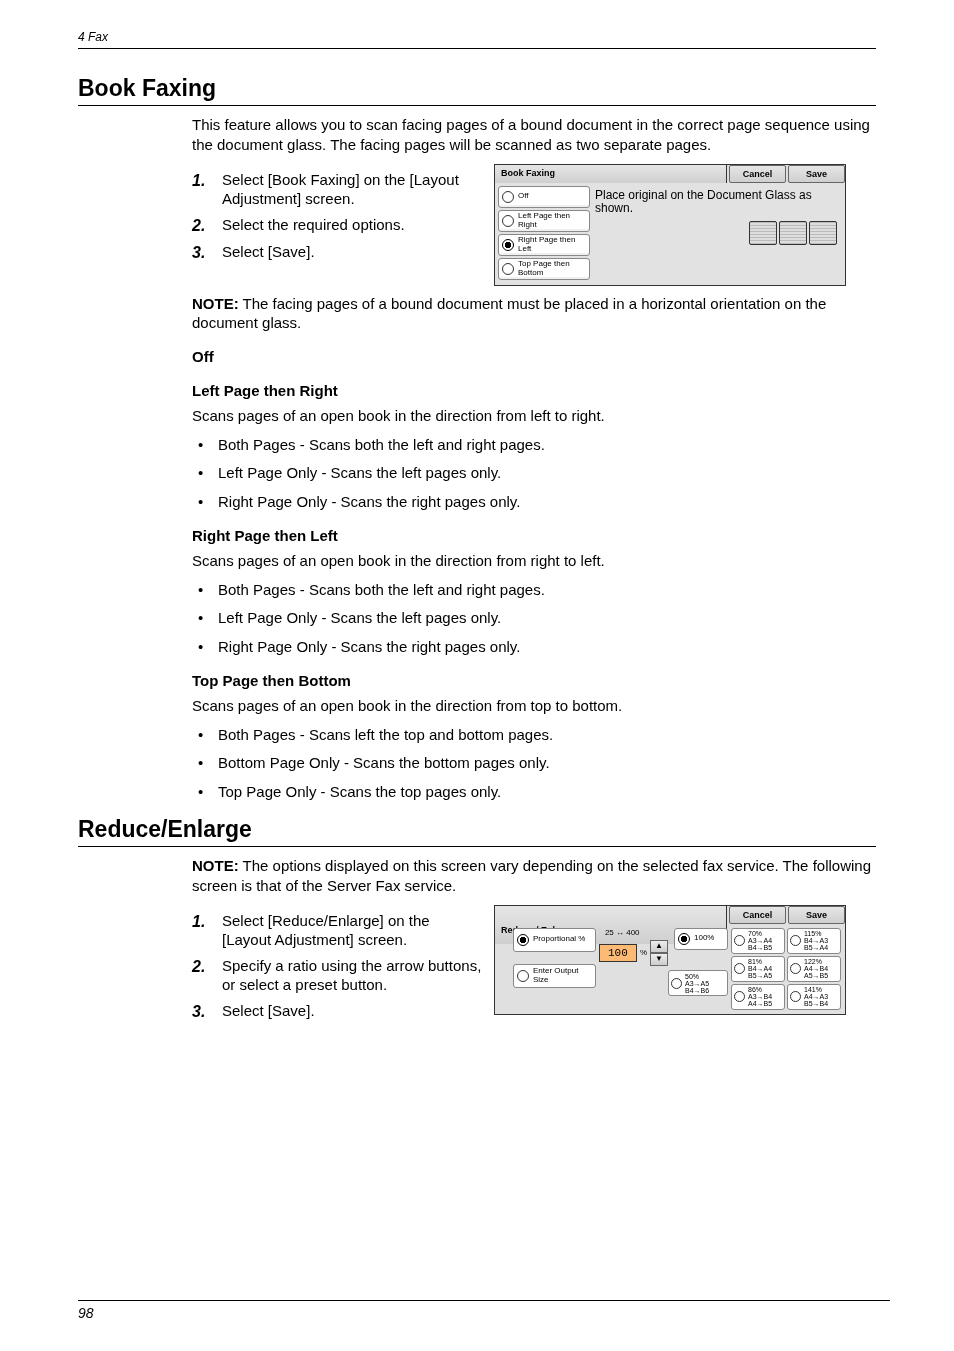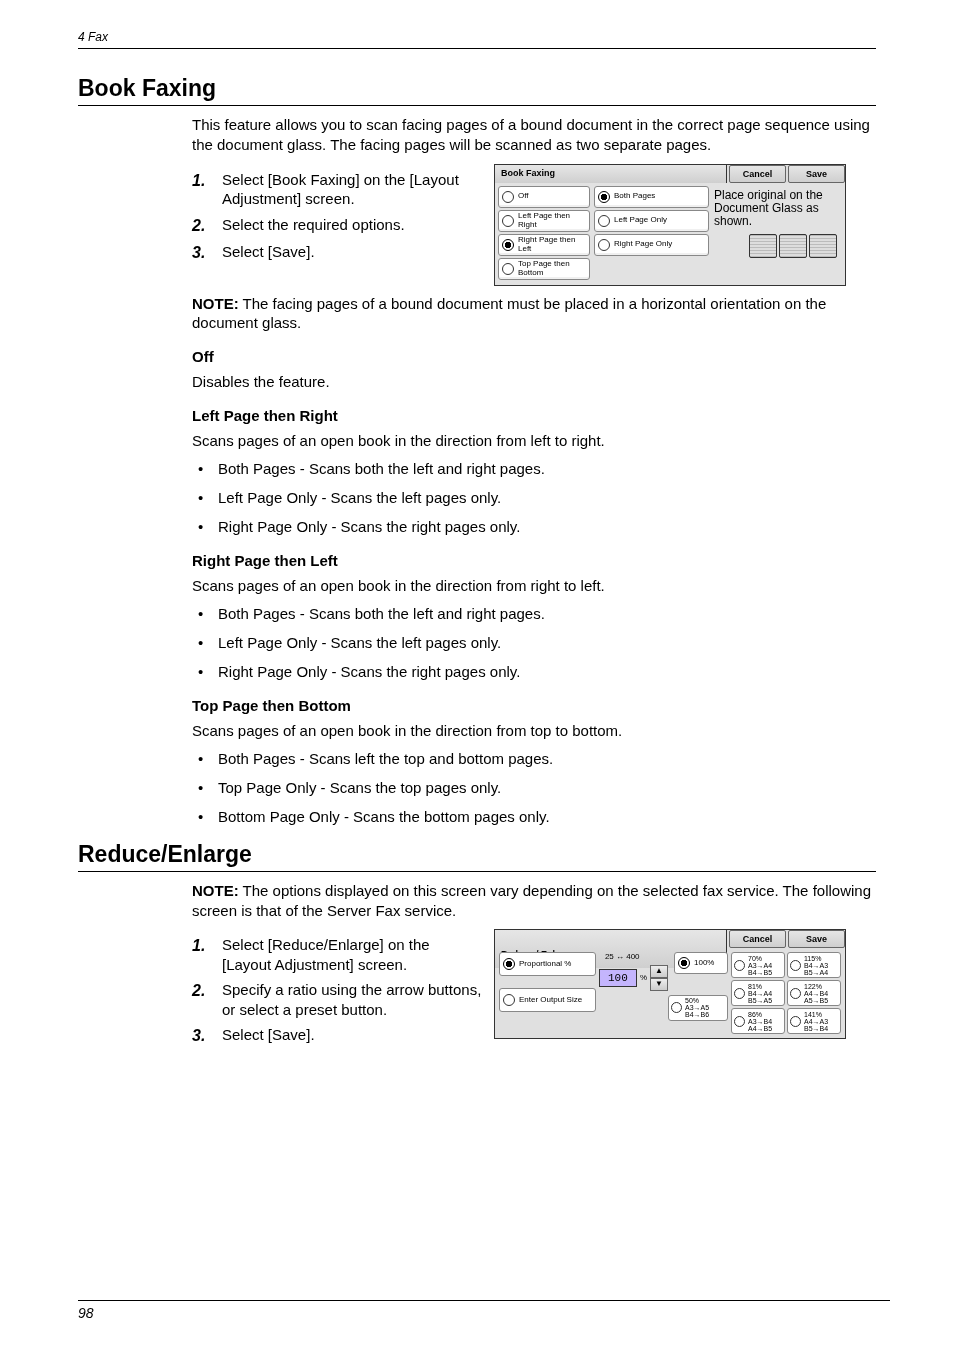--- a/index.html
+++ b/index.html
@@ -197,20 +197,21 @@
     background: linear-gradient(#e6e6e6, #cfcfcf);
     font-weight: bold;
     font-size: 9px;
     padding: 19px 6px;
     border-right: 1px solid #333;
   }
   .re-body {
     display: flex;
     padding: 4px;
     gap: 3px;
+    margin-left: 14px;
   }
   .re-left {
     width: 100px;
     display: flex;
     flex-direction: column;
     gap: 12px;
   }
   .re-opt {
     display: flex;
     align-items: center;
@@ -230,21 +231,21 @@
     padding-left: 6px;
   }
   .re-spin {
     display: flex;
     align-items: center;
     gap: 3px;
   }
   .re-spin-val {
     width: 36px; height: 16px;
     border: 1px solid #333;
-    background: #c4b5fd;
+    background: #fdba74;
     font-family: "Courier New", monospace;
     font-size: 11px;
     text-align: center;
     line-height: 16px;
   }
   .re-spin-btns {
     display: flex;
     flex-direction: column;
   }
   .re-arrow {
@@ -354,53 +355,38 @@
                 </div>
               <div class="bf-opt">
                   <span class="bf-radio filled"></span>
                   <span class="bf-opt-lbl">Right Page then Left</span>
                 </div>
               <div class="bf-opt">
                   <span class="bf-radio"></span>
                   <span class="bf-opt-lbl">Top Page then Bottom</span>
                 </div>
             </div>
-            <div class="bf-col2">
-              <div class="bf-opt">
-                  <span class="bf-radio filled"></span>
-                  <span class="bf-opt-lbl">Both Pages</span>
-                </div>
-              <div class="bf-opt">
-                  <span class="bf-radio"></span>
-                  <span class="bf-opt-lbl">Left Page Only</span>
-                </div>
-              <div class="bf-opt">
-                  <span class="bf-radio"></span>
-                  <span class="bf-opt-lbl">Right Page Only</span>
-                </div>
-            </div>
             <div class="bf-col3">
               <div>Place original on the Document Glass as shown.</div>
               <div class="bf-illus-row">
                 <div class="bf-illus"></div>
                 <div class="bf-illus"></div>
                 <div class="bf-illus"></div>
               </div>
             </div>
           </div>
         </div>
       </div>
     </div>
 
     <p style="margin-top:8px">
       <span class="bold">NOTE:</span><span> The facing pages of a bound document must be placed in a horizontal orientation on the document glass.</span>
     </p>
 
     <div class="subhead">Off</div>
-    <p>Disables the feature.</p>
 
     <div class="subhead">Left Page then Right</div>
     <p>Scans pages of an open book in the direction from left to right.</p>
     <ul class="bullets">
       <li>Both Pages - Scans both the left and right pages.</li>
       <li>Left Page Only - Scans the left pages only.</li>
       <li>Right Page Only - Scans the right pages only.</li>
     </ul>
 
     <div class="subhead">Right Page then Left</div>
@@ -408,22 +394,22 @@
     <ul class="bullets">
       <li>Both Pages - Scans both the left and right pages.</li>
       <li>Left Page Only - Scans the left pages only.</li>
       <li>Right Page Only - Scans the right pages only.</li>
     </ul>
 
     <div class="subhead">Top Page then Bottom</div>
     <p>Scans pages of an open book in the direction from top to bottom.</p>
     <ul class="bullets">
       <li>Both Pages - Scans left the top and bottom pages.</li>
+      <li>Bottom Page Only - Scans the bottom pages only.</li>
       <li>Top Page Only - Scans the top pages only.</li>
-      <li>Bottom Page Only - Scans the bottom pages only.</li>
     </ul>
   </div>
 
   <h1 class="section">Reduce/Enlarge</h1>
   <hr class="section-rule">
 
   <div class="body-indent">
     <p>
       <span class="bold">NOTE:</span><span> The options displayed on this screen vary depending on the selected fax service. The following screen is that of the Server Fax service.</span>
     </p>

